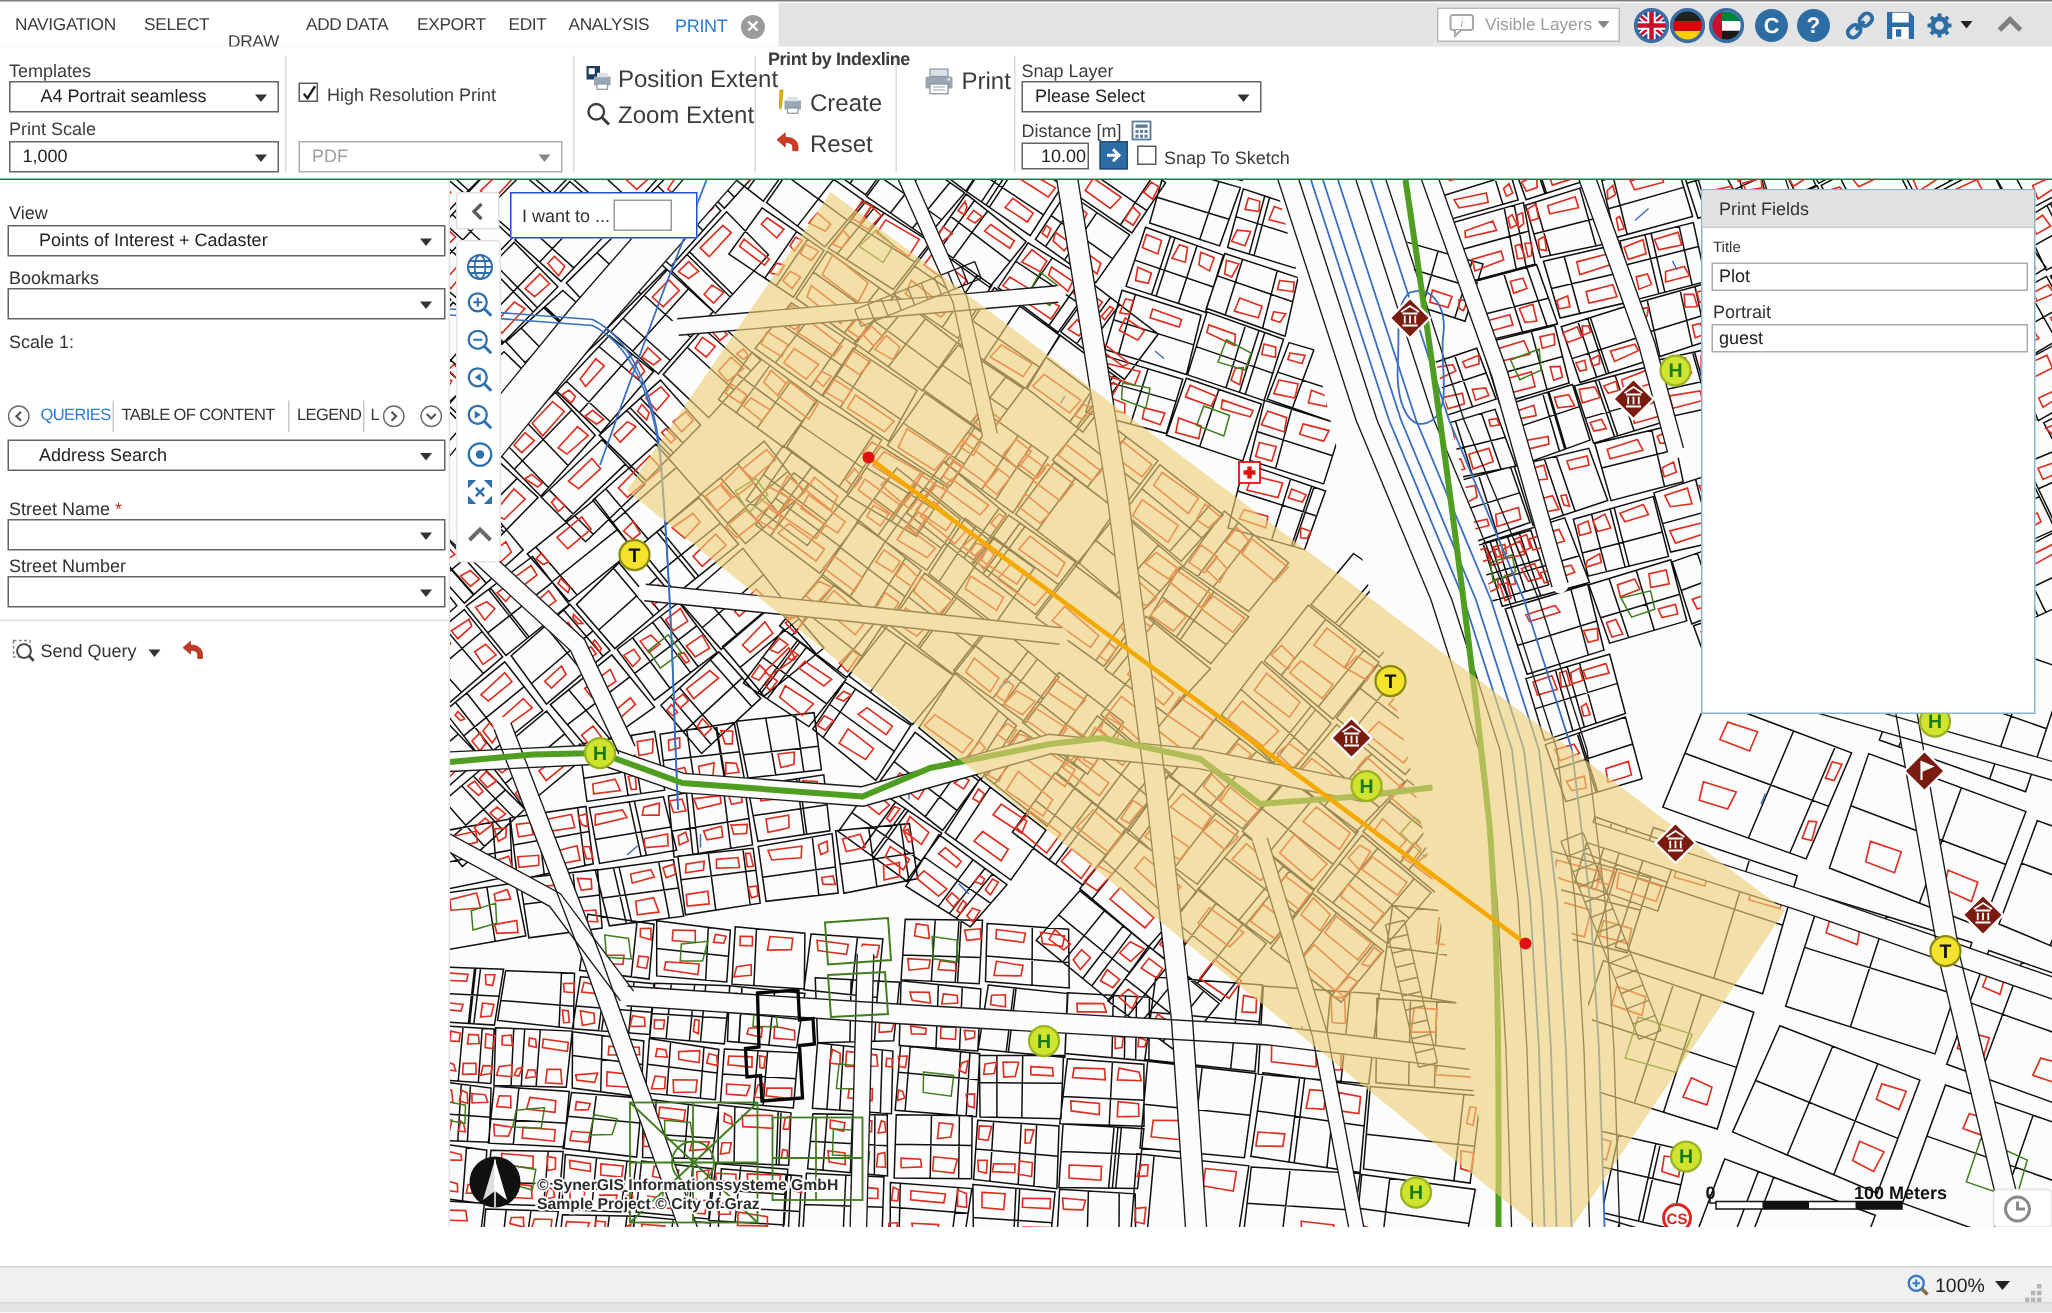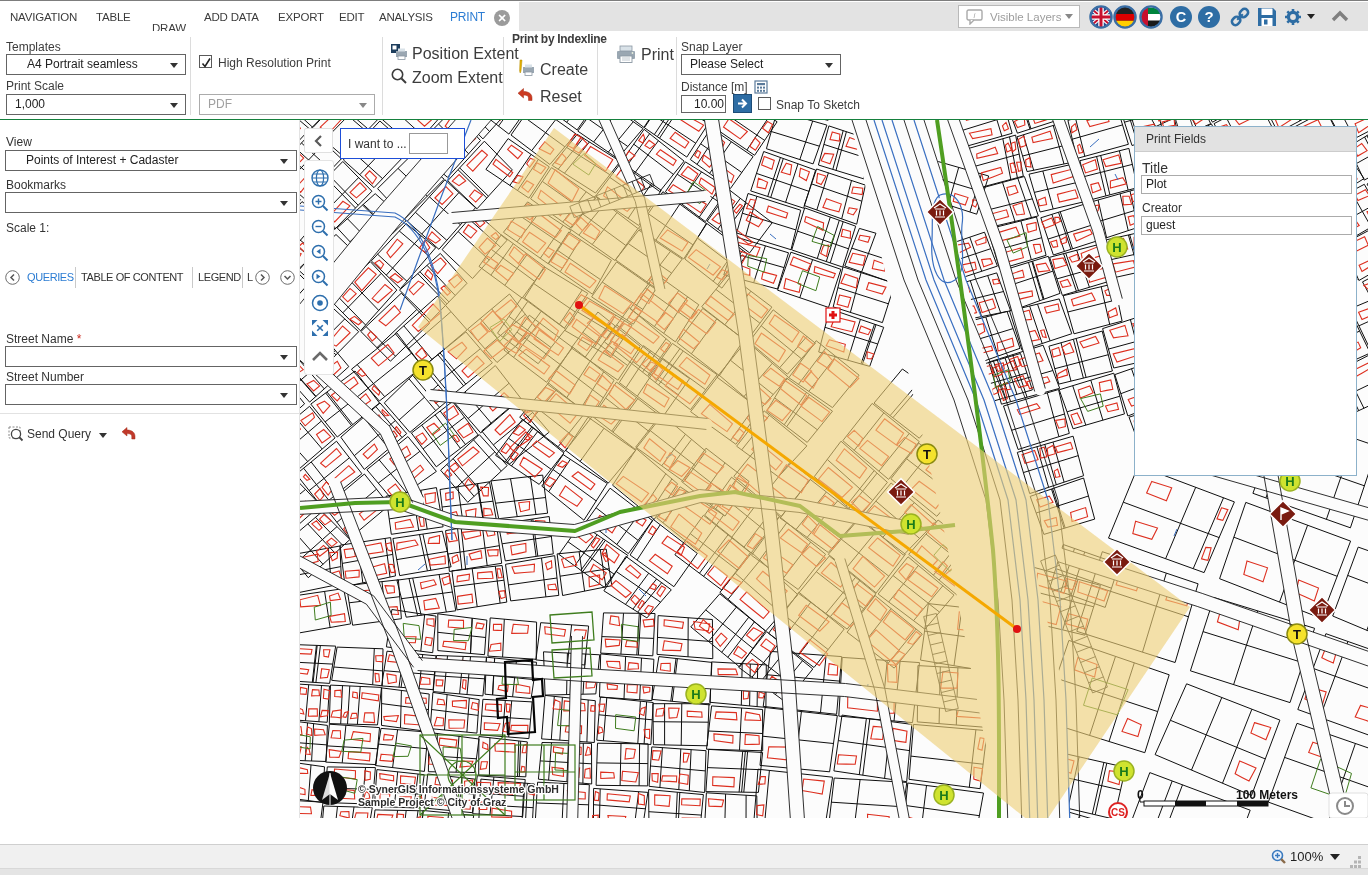--- a/index.html
+++ b/index.html
@@ -219,21 +219,21 @@
         <path d="M840 676 v6 h4" fill="none" stroke="#111" stroke-width="1"></path>
         <rect x="1029" y="673" width="39" height="25" rx="3" fill="#fff" stroke="#e0e0e0"></rect>
         <circle cx="1045" cy="686" r="8" fill="none" stroke="#8a8a8a" stroke-width="2"></circle>
         <path d="M1045 681 V686 H1050" fill="none" stroke="#8a8a8a" stroke-width="2"></path>
       </svg></div>
 
   <div id="tabrow">
     <div id="tabgray"></div>
     <div id="tabs-underline"></div>
     <span class="tab" style="left:10px;">NAVIGATION</span>
-    <span class="tab" style="left:96px;">TABLE</span>
+    <span class="tab" style="left:96px;">SELECT</span>
     <span class="tab" style="left:152px;margin-top:11px;">DRAW</span>
     <span class="tab" style="left:204px;">ADD DATA</span>
     <span class="tab" style="left:278px;">EXPORT</span>
     <span class="tab" style="left:339px;">EDIT</span>
     <span class="tab" style="left:379px;">ANALYSIS</span>
     <span class="tab" style="left:450px; color:#2b7cd3; font-size:12px;">PRINT</span>
     <span class="tabclose">✕</span>
 
     <div style="position:absolute; left:958px; top:4px; width:122px; height:23px; background:#fff; border:1px solid #b9b9b9;">
       <svg style="position:absolute;left:7px;top:3px;" width="18" height="16" viewBox="0 0 18 16">
@@ -401,20 +401,21 @@
       <span style="position:absolute; left:247px; top:4px; color:#333;">L</span>
       <svg style="position:absolute;left:255px;top:3px;" width="15" height="15" viewBox="0 0 15 15">
           <circle cx="7.5" cy="7.5" r="6.8" fill="none" stroke="#6d6d6d" stroke-width="1"></circle>
           <path d="M6 4.5 L9 7.5 L6 10.5" fill="none" stroke="#555" stroke-width="1.5"></path>
         </svg>
       <svg style="position:absolute;left:280px;top:3px;" width="15" height="15" viewBox="0 0 15 15">
           <circle cx="7.5" cy="7.5" r="6.8" fill="none" stroke="#6d6d6d" stroke-width="1"></circle>
           <path d="M4.5 6 L7.5 9 L10.5 6" fill="none" stroke="#555" stroke-width="1.5"></path>
         </svg>
     </div>
+    <div class="psel" style="top:173px;"><span style="padding-left:12px;">Address Search</span><span class="car"></span></div>
     <span class="plabel" style="left:6px; top:212px;">Street Name<span style="color:#cc2a1e;"> *</span></span>
     <div class="psel" style="top:226px;">
         <span class="car"></span>
       </div>
     <span class="plabel" style="left:6px; top:250px;">Street Number</span>
     <div class="psel" style="top:264px;">
         <span class="car"></span>
       </div>
     <div style="position:absolute; left:0px; top:293px; width:299px; height:1px; background:#e2e2e2;"></div>
 
@@ -478,23 +479,23 @@
           <path d="M19 19 h-5.5 L19 13.5 Z"></path>
         </g>
       </svg>
       <svg style="position:absolute;left:4px;top:185px;" width="22" height="22" viewBox="0 0 22 22">
         <path d="M4 14 L11 7 L18 14" fill="none" stroke="#6a6a6a" stroke-width="2.6"></path>
       </svg>
     </div>
 
   <div id="pfields">
     <div id="pfhead">Print Fields</div>
-    <span style="position:absolute; left:7px; top:33px; font-size:14px; color:#333;">Title</span>
+    <span style="position:absolute; left:7px; top:33px; font-size:10px; color:#333;">Title</span>
     <div class="pfin" style="top:48px;">Plot</div>
-    <span style="position:absolute; left:7px; top:74px; font-size:12px; color:#333;">Creator</span>
+    <span style="position:absolute; left:7px; top:74px; font-size:12px; color:#333;">Portrait</span>
     <div class="pfin" style="top:89px;">guest</div>
   </div>
 
   <div id="bwhite"></div>
   <div id="sbar">
     <svg style="position:absolute; left:1271px; top:4px;" width="16" height="16" viewBox="0 0 16 16">
         <circle cx="6.5" cy="6.5" r="5" fill="#e8f0fa" stroke="#3a7abf" stroke-width="1.6"></circle>
         <path d="M4 6.5 H9 M6.5 4 V9" stroke="#3a7abf" stroke-width="1.4"></path>
         <path d="M10.2 10.2 L14 14" stroke="#8a6b4a" stroke-width="2.4"></path>
       </svg>

